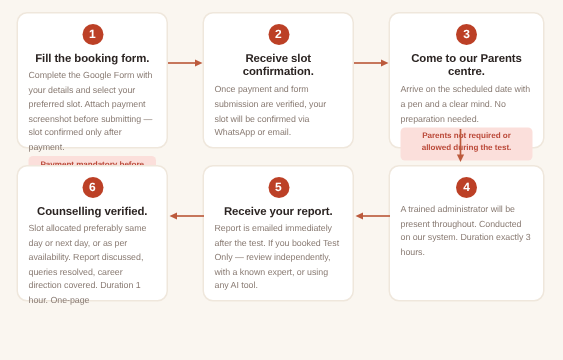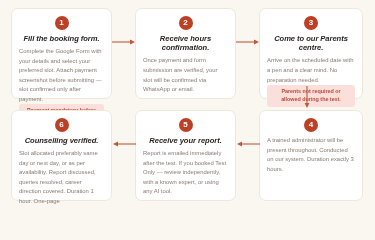--- a/index.html
+++ b/index.html
@@ -37,21 +37,20 @@
     flex: none;
   }
   .title {
     font-size: 7.6px;
     font-weight: bold;
     color: #2b2422;
     text-align: center;
     line-height: 1.25;
     margin-bottom: 3.5px;
     letter-spacing: -0.05px;
-    font-style: italic;
   }
   .body {
     font-size: 5.9px;
     color: #8a7c74;
     line-height: 1.62;
     text-align: left;
     width: 100%;
     letter-spacing: -0.02px;
   }
   .badge {
@@ -92,21 +91,21 @@
 
   <div class="card" id="card1">
     <div class="num">1</div>
     <div class="title">Fill the booking form.</div>
     <div class="body">Complete the Google Form with your details and select your preferred slot. Attach payment screenshot before submitting — slot confirmed only after payment.</div>
     <div class="badge">Payment mandatory before form submission.</div>
   </div>
 
   <div class="card" id="card2">
     <div class="num">2</div>
-    <div class="title">Receive hours confirmation.</div>
+    <div class="title">Receive slot confirmation.</div>
     <div class="body">Once payment and form submission are verified, your slot will be confirmed via WhatsApp or email.</div>
   </div>
 
   <div class="card" id="card3">
     <div class="num">3</div>
     <div class="title">Come to our Parents centre.</div>
     <div class="body">Arrive on the scheduled date with a pen and a clear mind. No preparation needed.</div>
     <div class="badge">Parents not required or allowed during the test.</div>
   </div>
 

